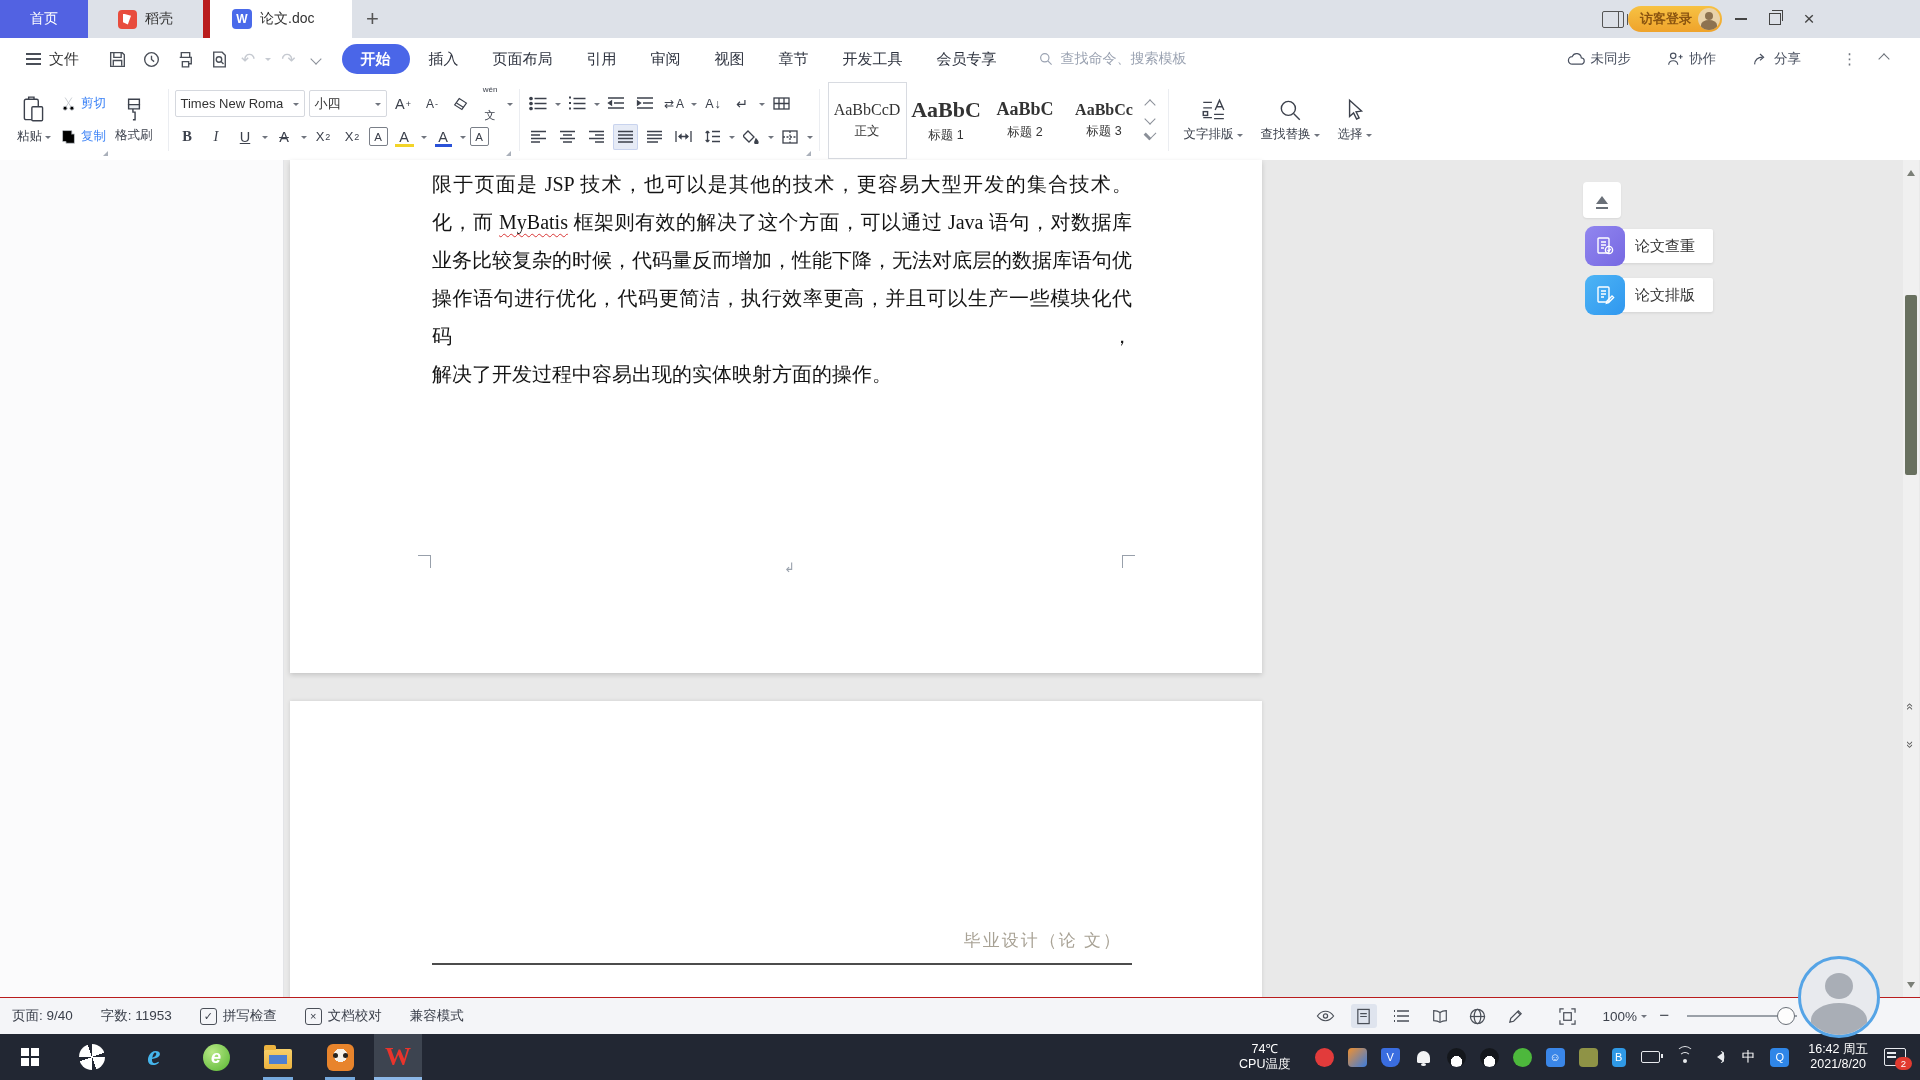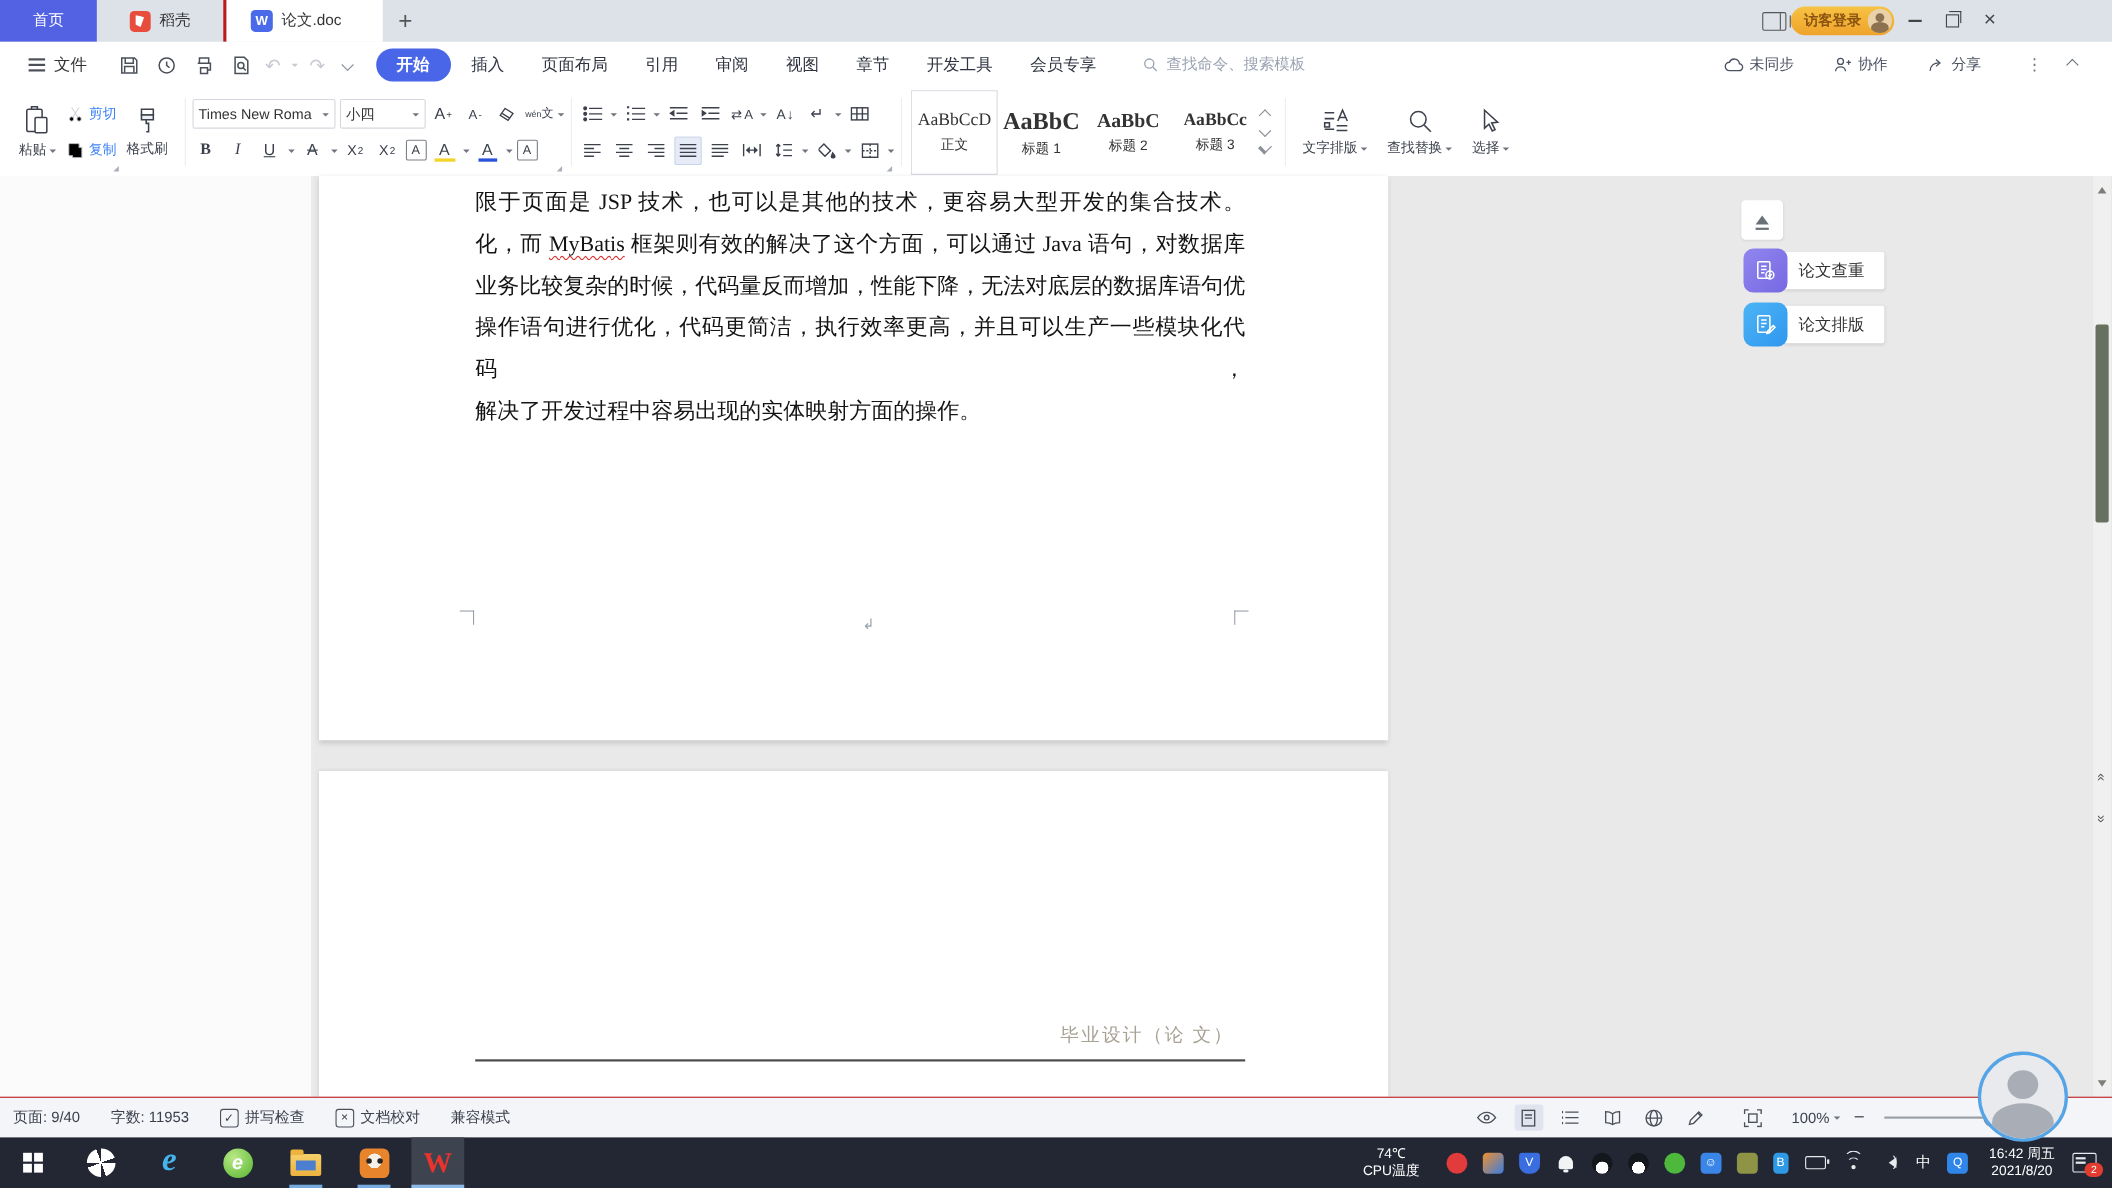--- a/index.html
+++ b/index.html
@@ -1,21 +1,21 @@
 <!DOCTYPE html>
 <html><head>
 <meta charset="utf-8">
 <style>
   html,body{margin:0;padding:0}
   body{width:1920px;height:1080px;position:relative;overflow:hidden;
        font-family:"Liberation Sans",sans-serif;background:#e9e9e9;color:#3c414c}
   
   .tabbar{position:absolute;top:0;left:0;right:0;height:38px;background:#dde1e8;display:flex;align-items:stretch}
   .hometab{width:88px;background:#5262e2;color:#fff;display:flex;align-items:center;justify-content:center;font-size:14px}
-  .doctab{display:flex;align-items:center;gap:8px;padding:0 30px;font-size:14px;color:#333;border-right:3px solid #b91c1c}
+  .doctab{display:flex;align-items:center;gap:8px;padding:0 30px;font-size:14px;color:#333;border-right:7px solid #b91c1c}
   .doctab.active{background:#fff;border-right:none;padding:0 38px 0 22px}
   .docer-ic{width:19px;height:19px;border-radius:4px;background:#e84c3d;position:relative}
   .docer-ic::after{content:"";position:absolute;left:5px;top:4px;width:8px;height:11px;background:#fff;clip-path:polygon(0 0,100% 20%,60% 100%,0 80%)}
   .w-ic{width:20px;height:20px;border-radius:4px;background:#4a6aea;color:#fff;font-size:12px;font-weight:bold;display:flex;align-items:center;justify-content:center}
   .plusbtn{width:40px;display:flex;align-items:center;justify-content:center;font-size:22px;color:#555}
   .tb-right{margin-left:auto;display:flex;align-items:center;gap:4px;padding-right:96px}
   .split-ic{width:20px;height:15px;border:1.5px solid #555;border-radius:2px;position:relative}
   .split-ic::after{content:"";position:absolute;right:4px;top:0;bottom:0;width:1.5px;background:#555}
   .split-ic::before{content:"";position:absolute;right:-5px;top:2px;bottom:2px;width:1.5px;background:#555}
   .login{height:26px;border-radius:13px;background:linear-gradient(#f7c243,#efa32b);display:flex;align-items:center;gap:6px;padding:0 2px 0 12px;font-size:13px;color:#8a5410;font-weight:bold}
@@ -109,21 +109,21 @@
   .sb-up{top:6px;border-bottom:6px solid #7b7f77}
   .sb-down{bottom:6px;border-top:6px solid #7b7f77}
   .sb-thumb{position:absolute;left:2px;width:12px;top:135px;height:180px;background:#68705f;border-radius:2px}
   .pgbtn{position:absolute;left:1px;width:14px;height:16px;color:#555;font-size:13px;display:flex;align-items:center;justify-content:center}
   .pgbtn span{transform:rotate(90deg);display:block}
   
   .statusbar{position:absolute;left:0;right:0;bottom:46px;height:36px;background:#f4f5f8;border-top:1px solid #b91c1c;display:flex;align-items:center;font-size:13.5px;color:#3c414c}
   .stitem{display:flex;align-items:center;gap:6px;margin-left:28px}
   .stitem:first-child{margin-left:12px}
   .ckbox{width:15px;height:15px;border:1.4px solid #4a4f58;border-radius:3px;font-size:11px;display:flex;align-items:center;justify-content:center}
-  .st-right{margin-left:auto;display:flex;align-items:center;gap:12px;padding-right:69px}
+  .st-right{margin-left:auto;display:flex;align-items:center;gap:12px;padding-right:95px}
   .st-right svg{stroke:#4a4f58;fill:none;stroke-width:1.3}
   .vicon{width:26px;height:24px;display:flex;align-items:center;justify-content:center;border-radius:3px}
   .vicon.active{background:#dfe4ee}
   .zoomlbl{display:flex;align-items:center;gap:4px;margin-left:10px}
   .slider{width:110px;height:2px;background:#9aa0a8;position:relative;margin:0 6px}
   .knob{position:absolute;right:2px;top:-8px;width:16px;height:16px;border-radius:50%;background:#fdfdfd;border:1.5px solid #6a7078}
   .pm{font-size:17px;color:#4a4f58}
   .helper{position:absolute;right:40px;top:-42px;width:76px;height:76px;border-radius:50%;background:#e8eaee;border:3px solid #55a4e6;overflow:hidden;z-index:5}
   .helper::before{content:"";position:absolute;left:24px;top:14px;width:28px;height:26px;border-radius:50%;background:#a9aeb6}
   .helper::after{content:"";position:absolute;left:10px;top:44px;width:56px;height:34px;border-radius:50% 50% 0 0;background:#a9aeb6}
@@ -342,21 +342,21 @@
       <span class="sb" style="font-size:12px">
           <span>A</span>
           <sup style="font-size:9px">-</sup>
         </span>
       <span class="sb">
           <svg width="18" height="18" viewBox="0 0 20 20">
             <path d="M8 4l8 5-5 7-8-5z"></path>
             <path d="M5 9l8 5"></path>
           </svg>
         </span>
-      <span class="sb" style="flex-direction:row;line-height:1;gap:0">
+      <span class="sb" style="flex-direction:column;line-height:1;gap:16px">
         <span style="font-size:8px">wén</span>
         <span style="font-size:11px">文</span>
       </span>
         <span class="car"></span>
     </div>
     <div class="srow">
       <span class="sb seriff" style="font-weight:bold">B</span>
       <span class="sb seriff" style="font-style:italic">I</span>
       <span class="sb u">
           <span>U</span>

